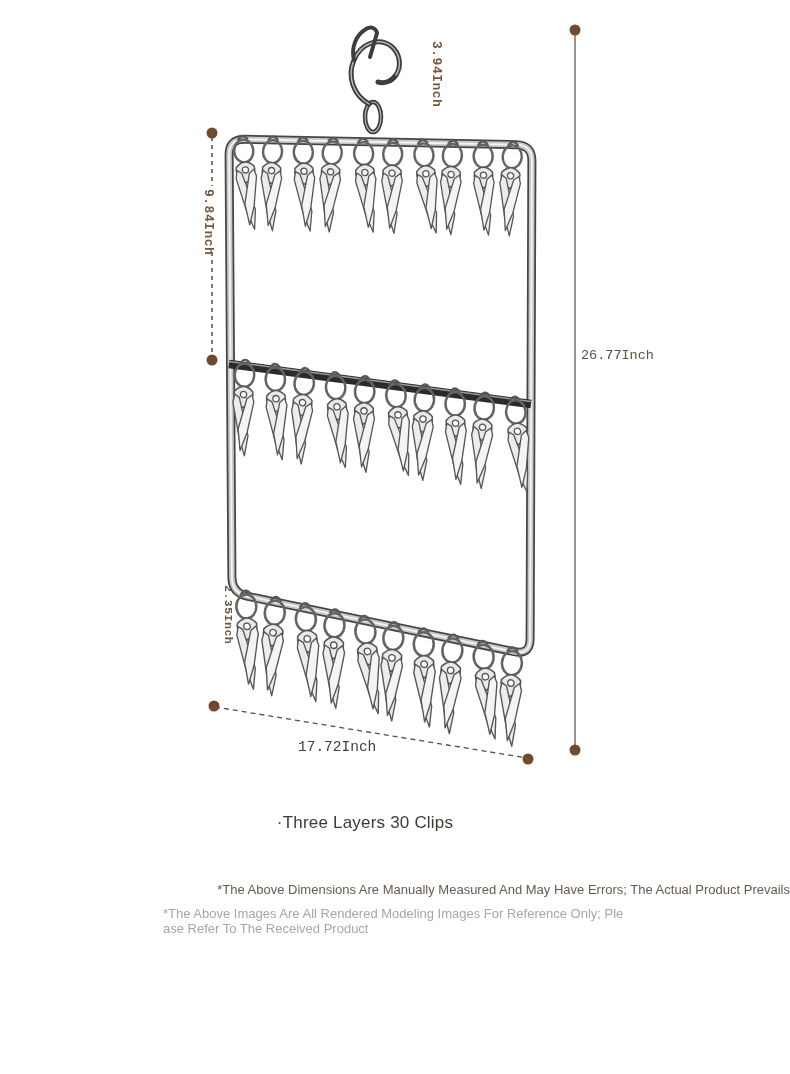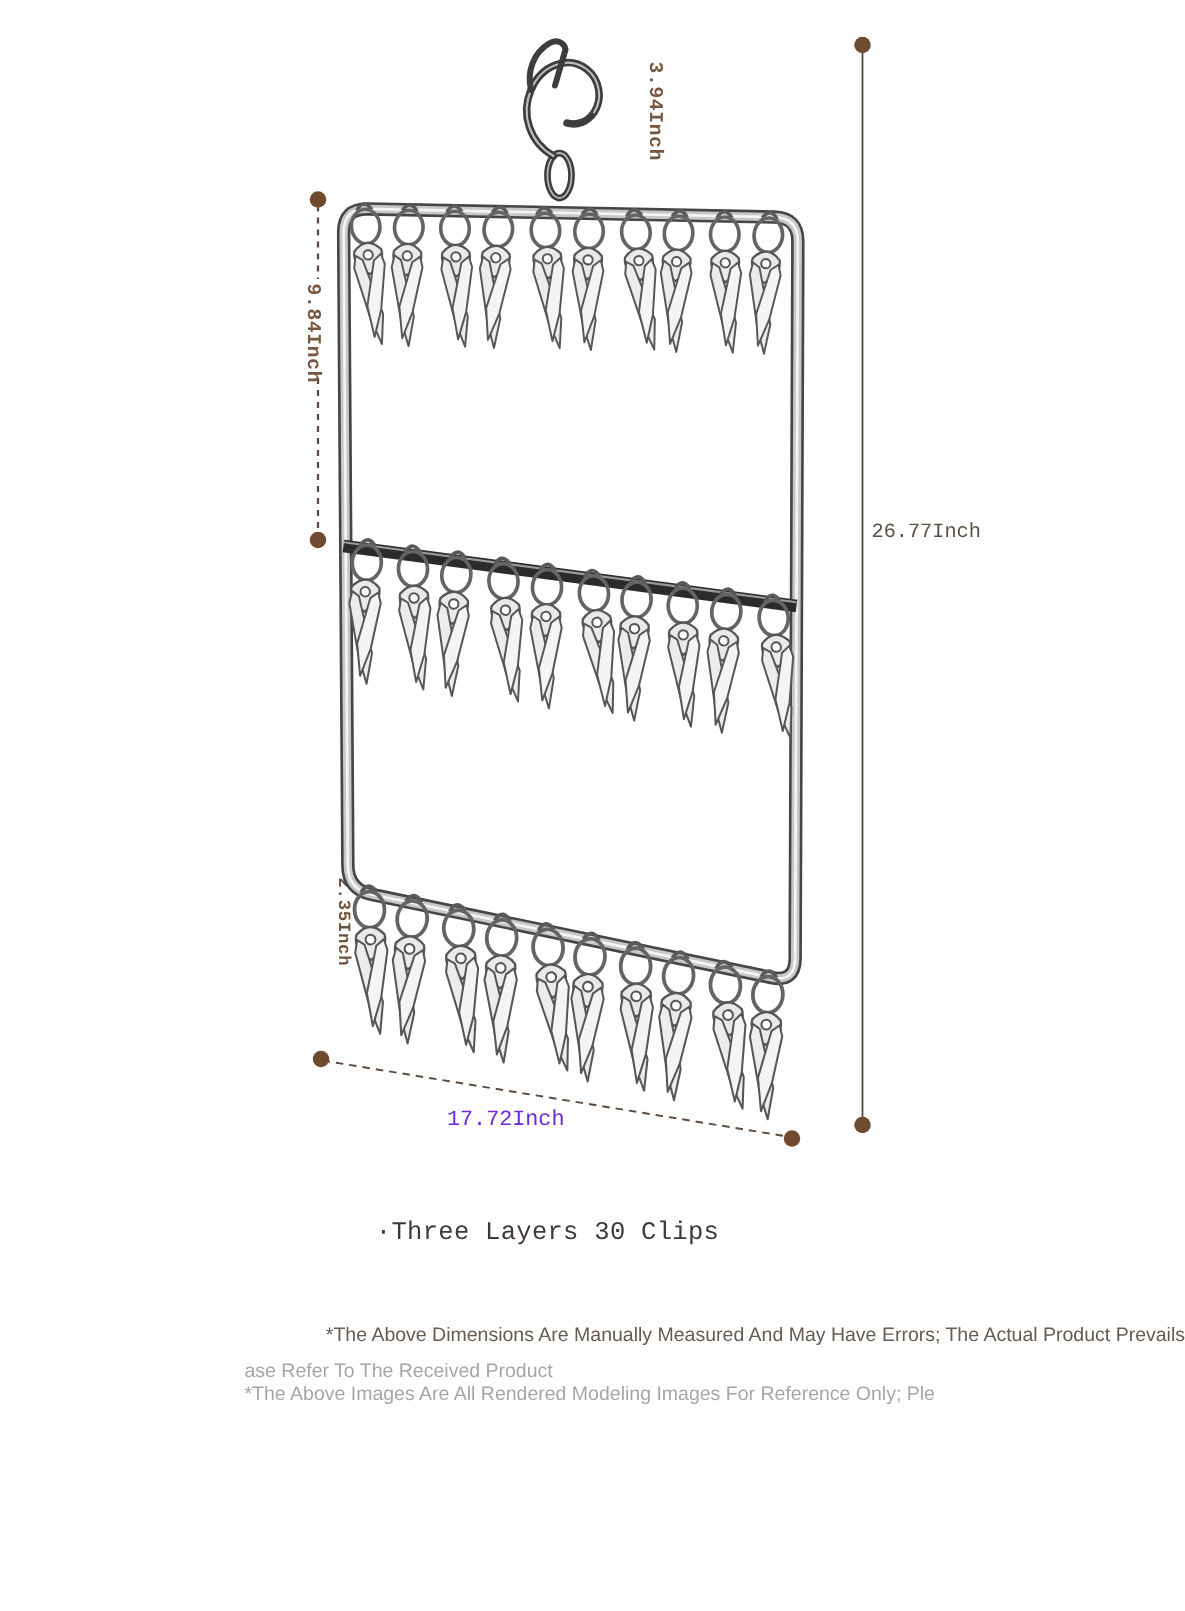--- a/index.html
+++ b/index.html
@@ -6,23 +6,23 @@
   body{width:790px;height:1074px;overflow:hidden;font-family:"Liberation Sans",sans-serif;}
   .canvas{position:relative;width:790px;height:1074px;background:#fff;}
   svg.illustration{position:absolute;left:0;top:0;z-index:1;}
   .label{position:absolute;font-family:Liberation Mono, monospace;color:var(--dim-color);z-index:3;white-space:nowrap;}
   .label.vertical{writing-mode:vertical-rl;font-weight:700;font-size:13px;letter-spacing:0.5px;}
   .label.horizontal{font-size:13.5px;font-weight:400;}
   #dim-hook{left:429px;top:41px;}
   #dim-gap{left:201px;top:189px;}
   #dim-total{left:581px;top:348px;color:#5d5044;}
   #dim-clip{left:222px;top:585px;font-size:11.5px;z-index:0;color:#6f523d;}
-  #dim-width{left:298px;top:739px;font-size:14.5px;color:#6d28d9;}
+  #dim-width{left:298px;top:739px;font-size:14.5px;color:#404040;}
   .caption{position:absolute;left:0;top:813px;width:730px;text-align:center;
-    font-size:17px;color:var(--caption-color);letter-spacing:0.2px;z-index:3;font-family:Liberation Mono, monospace;}
+    font-size:17px;color:var(--caption-color);letter-spacing:0.2px;z-index:3;}
   .note1{position:absolute;left:0;top:882px;width:790px;text-align:right;
     font-size:13px;color:var(--note1-color);z-index:3;}
   .note2{position:absolute;left:163px;top:906px;font-size:13px;line-height:1.18;
     color:var(--note2-color);z-index:3;}
   .note2 span{display:block;white-space:nowrap;}
 </style>
 </head>
 <body>
 
 <div class="canvas">
@@ -110,16 +110,16 @@
 
   <div class="label vertical" id="dim-hook">3.94Inch</div>
   <div class="label vertical" id="dim-gap">9.84Inch</div>
   <div class="label horizontal" id="dim-total">26.77Inch</div>
   <div class="label vertical" id="dim-clip">2.35Inch</div>
   <div class="label horizontal" id="dim-width">17.72Inch</div>
 
   <div class="caption">·Three Layers 30 Clips</div>
   <div class="note1">*The Above Dimensions Are Manually Measured And May Have Errors; The Actual Product Prevails</div>
   <div class="note2">
+    <span>*The Above Images Are All Rendered Modeling Images For Reference Only; Ple</span>
     <span>ase Refer To The Received Product</span>
-    <span>*The Above Images Are All Rendered Modeling Images For Reference Only; Ple</span>
   </div>
 </div>
 
 </body></html>

